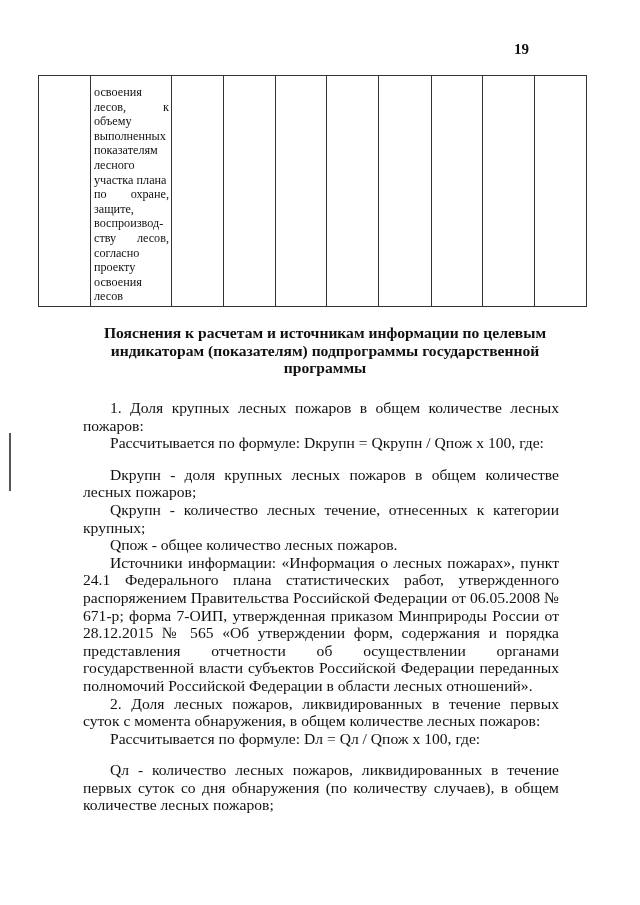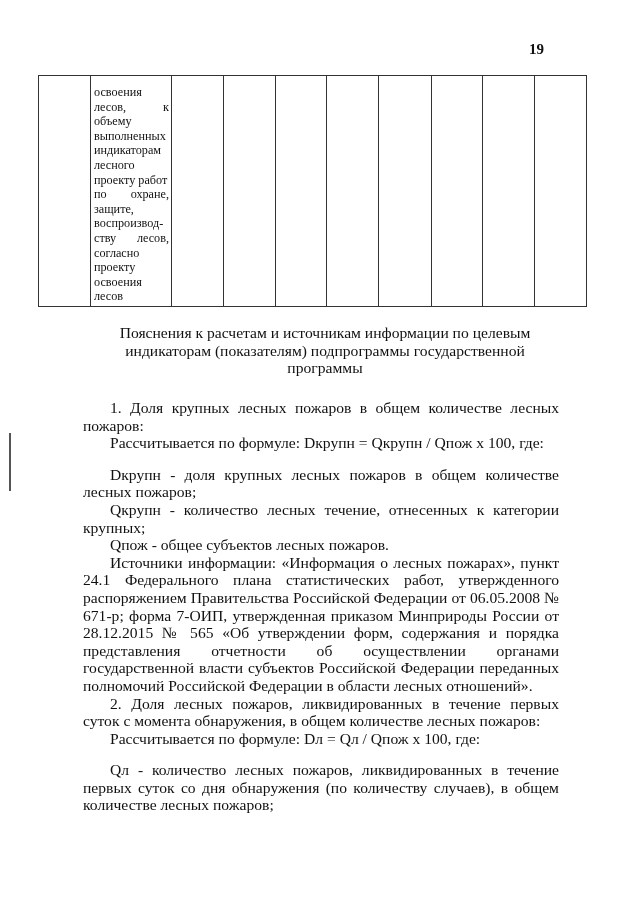--- a/index.html
+++ b/index.html
@@ -2,21 +2,21 @@
 <html><head>
   <meta charset="utf-8">
   <style>
     html, body { margin: 0; padding: 0; background: #ffffff; }
     body {
       width: 640px; height: 905px; position: relative; overflow: hidden;
       font-family: "Liberation Serif", "DejaVu Serif", serif;
       color: #111111;
     }
     .page-number {
-      position: absolute; left: 529px; top: 41px;
+      position: absolute; left: 514px; top: 41px;
       font-size: 15px; font-weight: bold; font-family: Liberation Serif, serif;
     }
     .scan-mark {
       position: absolute; left: 9px; top: 433px; width: 2px; height: 58px;
       background: #555555;
     }
     .table-wrap {
       position: absolute; left: 38px; top: 75px; width: 620px; height: 231px;
     }
     table.doc-table {
@@ -26,21 +26,21 @@
       border: 1px solid #333333; vertical-align: top; padding: 0;
     }
     .cell-text {
       font-size: 12.2px; line-height: 14.6px; padding: 9px 2px 0 3px;
       text-align: justify;
     }
     .cell-text div { white-space: nowrap; }
     .cell-text .just { display: flex; justify-content: space-between; align-items: flex-end; }
     .heading {
       position: absolute; left: 100px; width: 450px; top: 324px;
-      text-align: center; font-size: 15.6px; line-height: 17.6px;
+      text-align: center; font-size: 15.6px; line-height: 17.6px; font-weight: bold;
     }
     .body-text {
       position: absolute; left: 83px; width: 476px; top: 399px;
       font-size: 15.6px; line-height: 17.6px; font-family: Liberation Serif, serif;
     }
     .para { margin: 0; text-align: justify; text-align-last: left; }
     .indent { text-indent: 27px; }
     .gap { height: 14px; }
   </style>
 </head>
@@ -69,23 +69,23 @@
       <td></td>
       <td>
         <div class="cell-text">
           <div>освоения</div>
           <div class="just">
                 <span>лесов,</span>
                 <span>к</span>
               </div>
           <div>объему</div>
           <div>выполненных</div>
-          <div>индикаторам</div>
+          <div>показателям</div>
           <div>лесного</div>
-          <div>проекту работ</div>
+          <div>участка плана</div>
           <div class="just">
                 <span>по</span>
                 <span>охране,</span>
               </div>
           <div>защите,</div>
           <div>воспроизвод-</div>
           <div class="just">
                 <span>ству</span>
                 <span>лесов,</span>
               </div>
@@ -112,19 +112,19 @@
   <div>Пояснения к расчетам и источникам информации по целевым</div>
   <div style="margin-left:-10px;margin-right:-10px;text-align:center;">индикаторам (показателям) подпрограммы государственной программы</div>
 </div>
 
 <div class="body-text">
   <p class="para indent">1. Доля крупных лесных пожаров в общем количестве лесных пожаров:</p>
   <p class="para indent">Рассчитывается по формуле: Dкрупн = Qкрупн / Qпож x 100, где:</p>
   <div class="gap"></div>
   <p class="para indent">Dкрупн - доля крупных лесных пожаров в общем количестве лесных пожаров;</p>
   <p class="para indent">Qкрупн - количество лесных течение, отнесенных к категории крупных;</p>
-  <p class="para indent">Qпож - общее субъектов лесных пожаров.</p>
+  <p class="para indent">Qпож - общее количество лесных пожаров.</p>
   <p class="para indent">Источники информации: «Информация о лесных пожарах», пункт 24.1 Федерального плана статистических работ, утвержденного распоряжением Правительства Российской Федерации от 06.05.2008 № 671-р; форма 7-ОИП, утвержденная приказом Минприроды России от 28.12.2015 № 565 «Об утверждении форм, содержания и порядка представления отчетности об осуществлении органами государственной власти субъектов Российской Федерации переданных полномочий Российской Федерации в области лесных отношений».</p>
   <p class="para indent">2. Доля лесных пожаров, ликвидированных в течение первых суток с момента обнаружения, в общем количестве лесных пожаров:</p>
   <p class="para indent">Рассчитывается по формуле: Dл = Qл / Qпож x 100, где:</p>
   <div class="gap"></div>
   <p class="para indent">Qл - количество лесных пожаров, ликвидированных в течение первых суток со дня обнаружения (по количеству случаев), в общем количестве лесных пожаров;</p>
 </div>
 
 </body></html>

